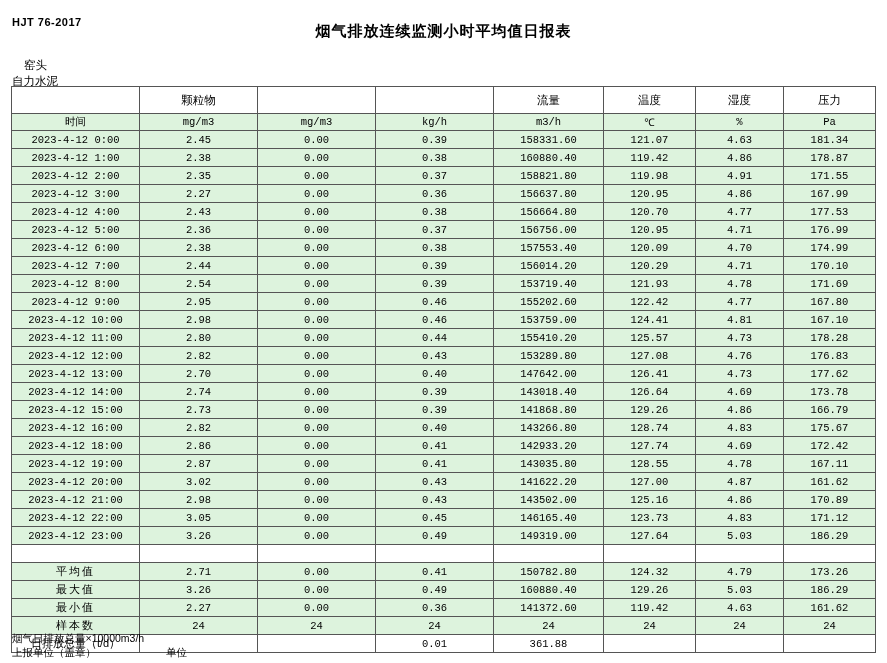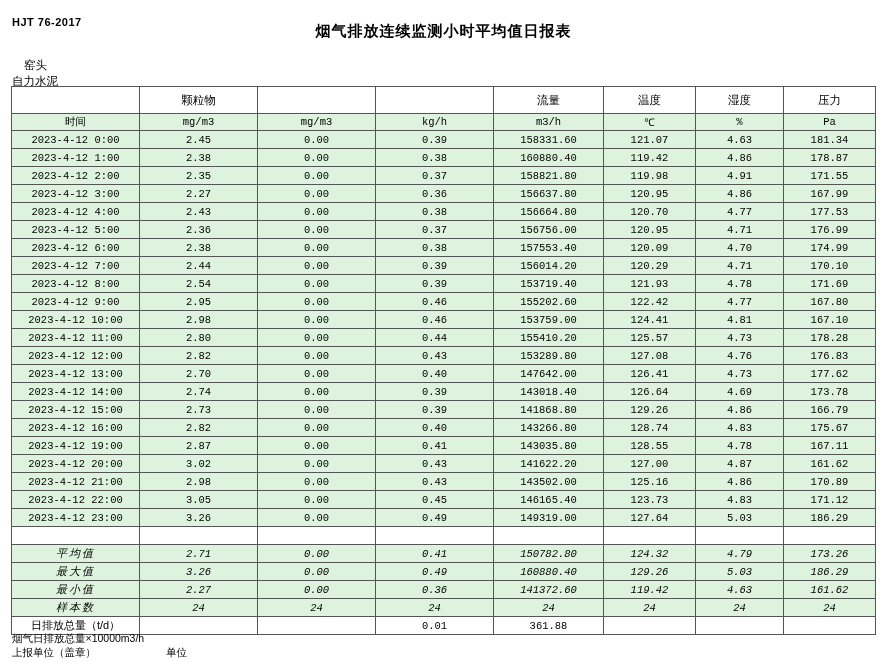--- a/index.html
+++ b/index.html
@@ -92,21 +92,20 @@
   }
   tr.blank-row td {
     background: #ffffff;
     height: 17px;
     border: 1px solid #555;
   }
   tr.summary-row td {
     background: #ddf3dd;
     font-family: "Liberation Mono", monospace;
     font-size: 10.5px;
-    font-style: italic;
   }
   tr.summary-row td.label {
     font-family: "Liberation Sans", sans-serif;
     font-size: 11px;
     letter-spacing: 2px;
   }
   tr.total-row td {
     background: #ffffff;
     font-family: "Liberation Mono", monospace;
     font-size: 10.5px;
@@ -341,20 +340,30 @@
       <td class="timecell">2023-4-12 16:00</td>
       <td>2.82</td>
       <td>0.00</td>
       <td>0.40</td>
       <td>143266.80</td>
       <td>128.74</td>
       <td>4.83</td>
       <td>175.67</td>
     </tr>
     <tr class="data-row">
+      <td class="timecell">2023-4-12 18:00</td>
+      <td>2.86</td>
+      <td>0.00</td>
+      <td>0.41</td>
+      <td>142933.20</td>
+      <td>127.74</td>
+      <td>4.69</td>
+      <td>172.42</td>
+    </tr>
+    <tr class="data-row">
       <td class="timecell">2023-4-12 19:00</td>
       <td>2.87</td>
       <td>0.00</td>
       <td>0.41</td>
       <td>143035.80</td>
       <td>128.55</td>
       <td>4.78</td>
       <td>167.11</td>
     </tr>
     <tr class="data-row">

